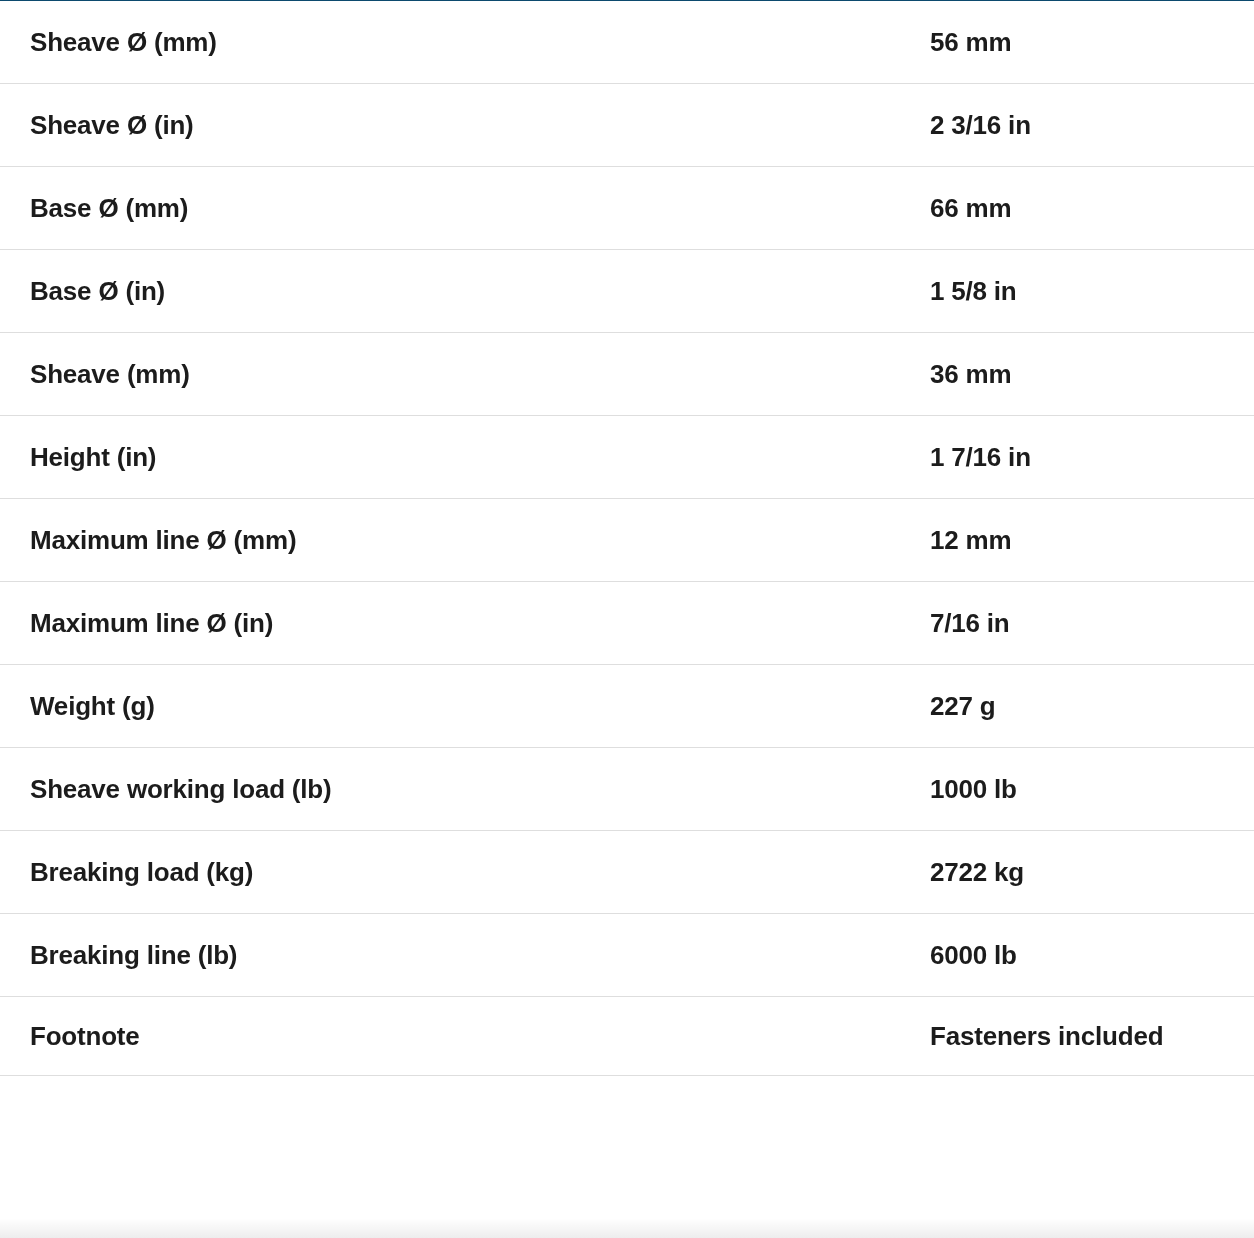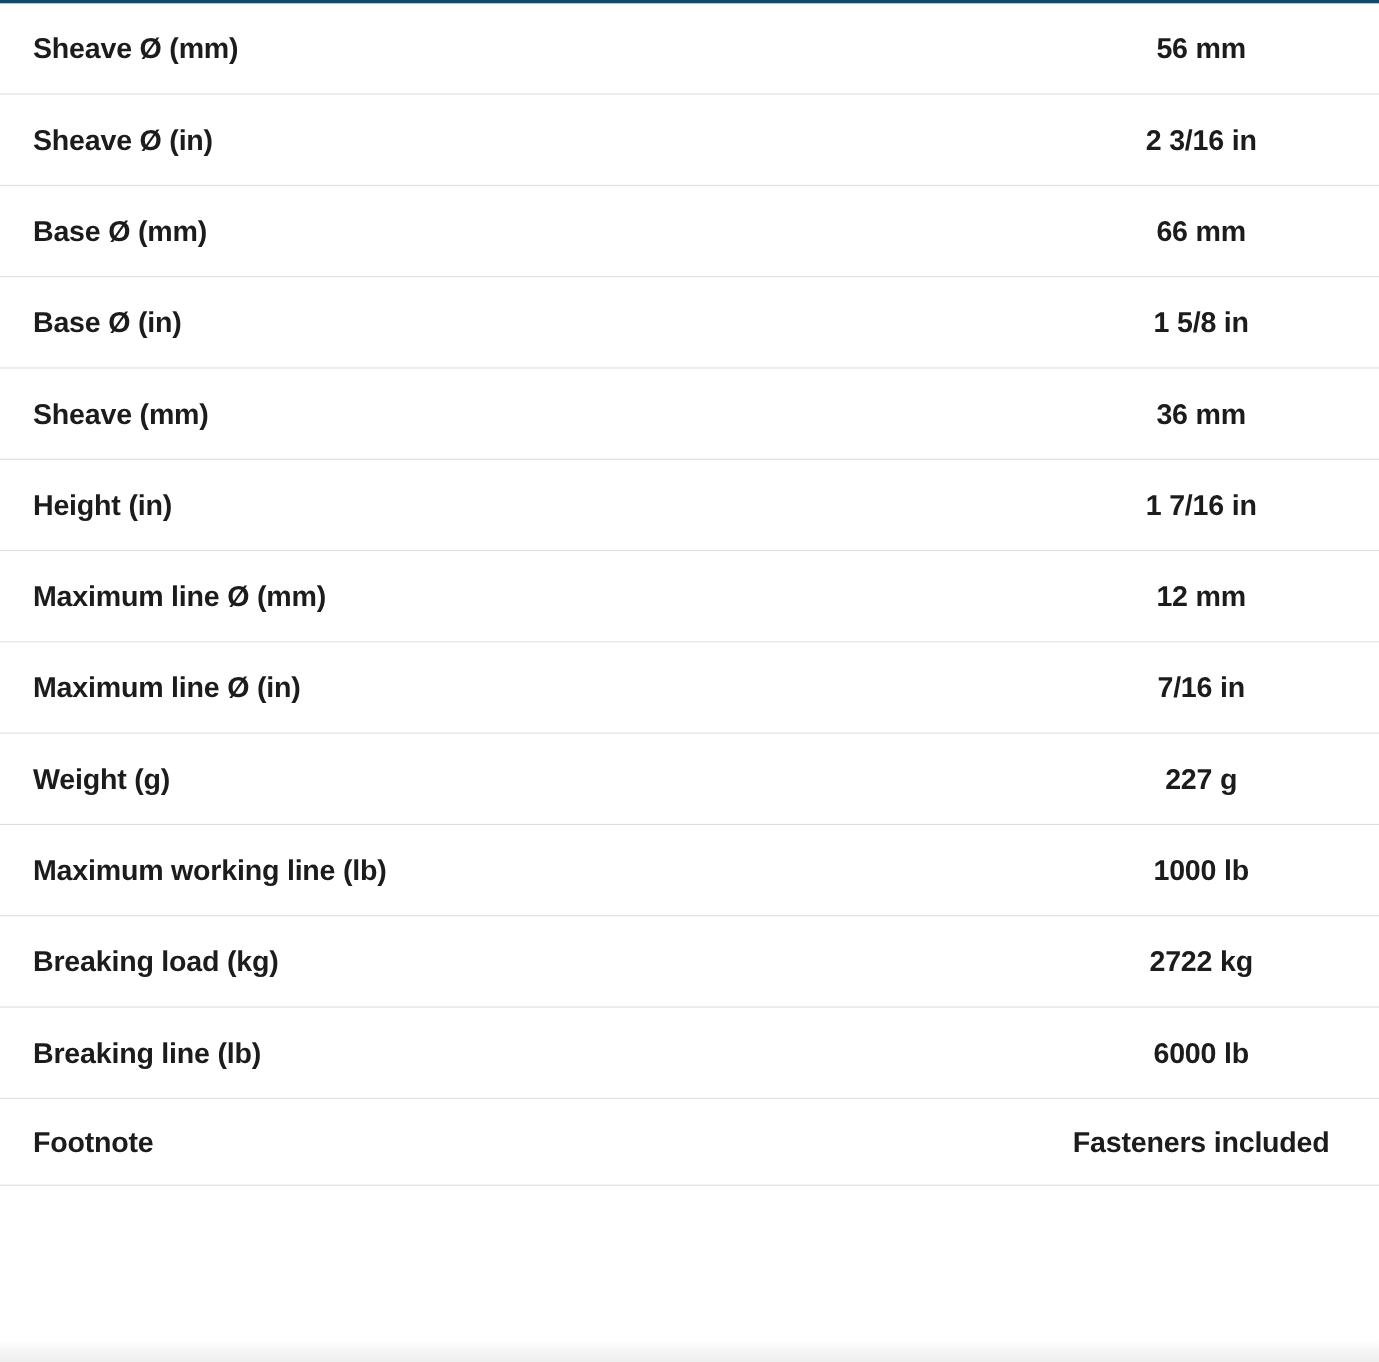--- a/index.html
+++ b/index.html
@@ -16,37 +16,36 @@
   }
   .spec-table {
     width: 100%;
     border-collapse: collapse;
     table-layout: fixed;
   }
   .spec-table tr {
     border-bottom: 1px solid #dedede;
   }
   .spec-table tr:first-child {
-    border-top: 3px solid #0c4a6e;
+    border-top: 1px solid #0c4a6e;
   }
   .spec-table td {
     padding: 0;
     height: 82px;
     vertical-align: middle;
     font-size: 26px;
     font-weight: bold;
     letter-spacing: -0.2px;
   }
   .spec-table td.label {
     width: 900px;
     padding-left: 30px;
   }
   .spec-table td.value {
     padding-left: 0;
-    text-align: center;
   }
   tr.footnote-row {
     background: #ffffff;
   }
   tr.footnote-row td {
     height: 78px;
   }
   .fade-strip {
     position: absolute;
     left: 0;
@@ -91,21 +90,21 @@
     </tr>
     <tr>
       <td class="label">Maximum line Ø (in)</td>
       <td class="value">7/16 in</td>
     </tr>
     <tr>
       <td class="label">Weight (g)</td>
       <td class="value">227 g</td>
     </tr>
     <tr>
-      <td class="label">Maximum working line (lb)</td>
+      <td class="label">Sheave working load (lb)</td>
       <td class="value">1000 lb</td>
     </tr>
     <tr>
       <td class="label">Breaking load (kg)</td>
       <td class="value">2722 kg</td>
     </tr>
     <tr>
       <td class="label">Breaking line (lb)</td>
       <td class="value">6000 lb</td>
     </tr>

